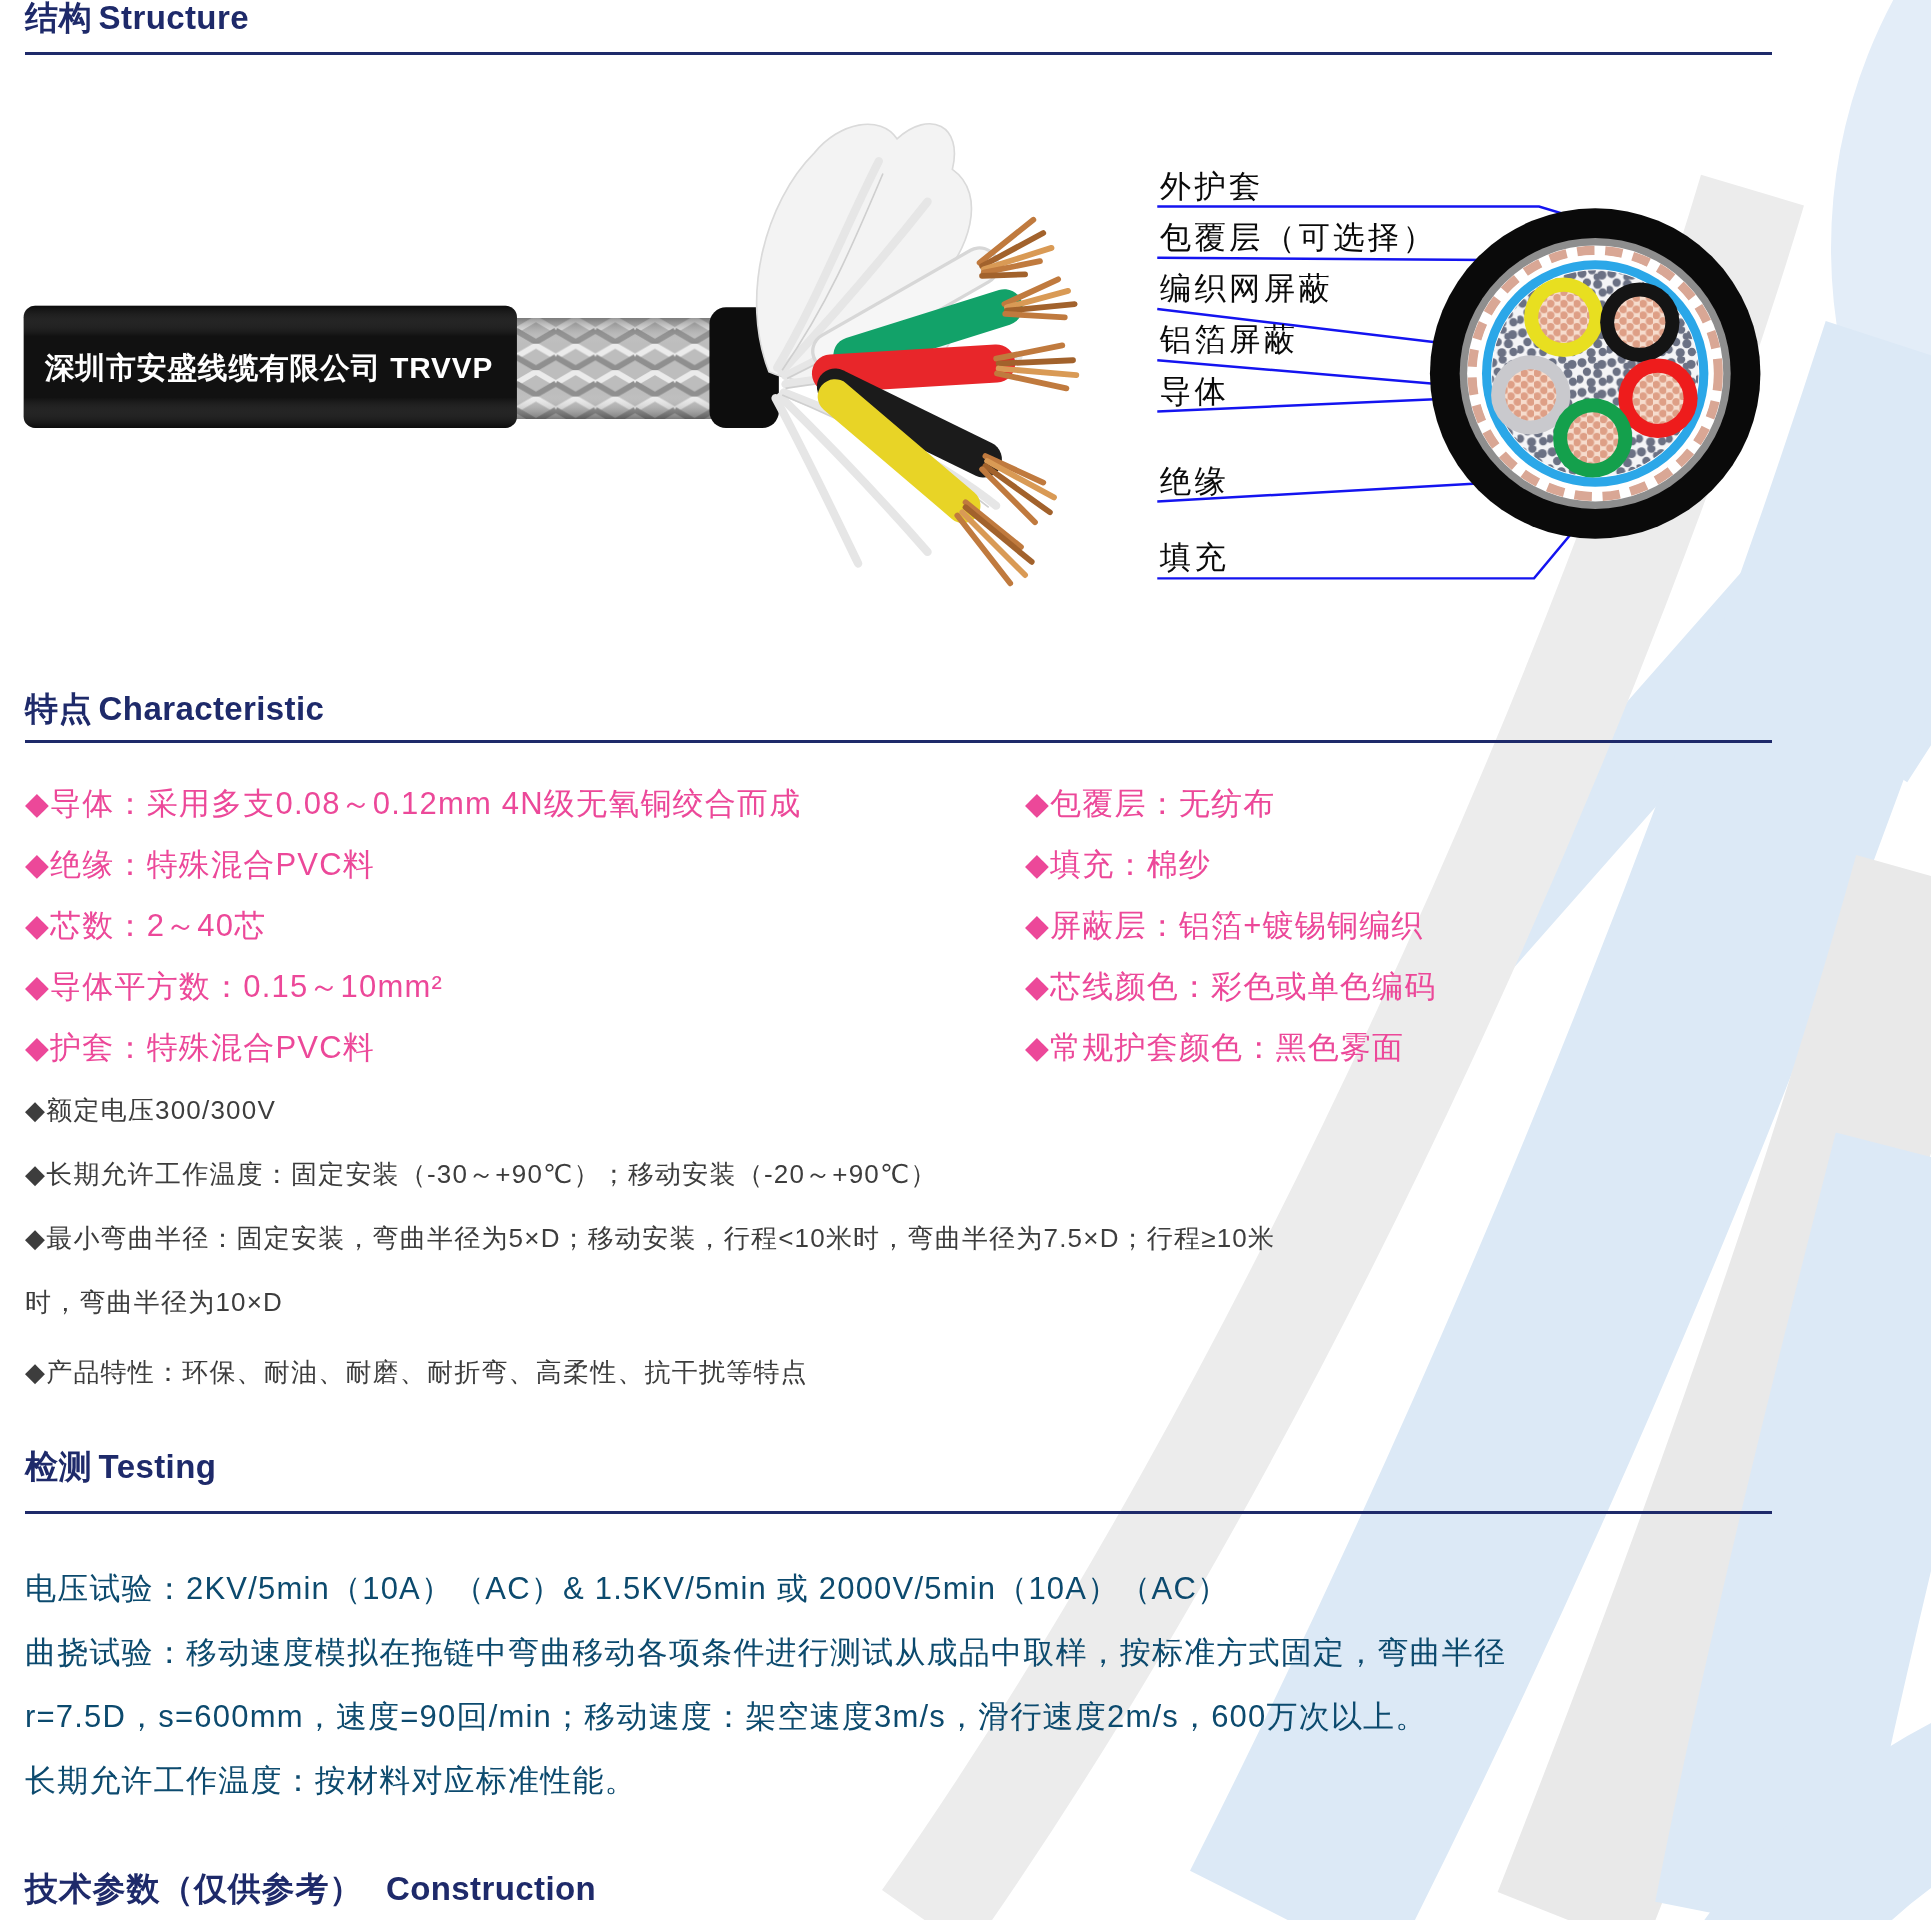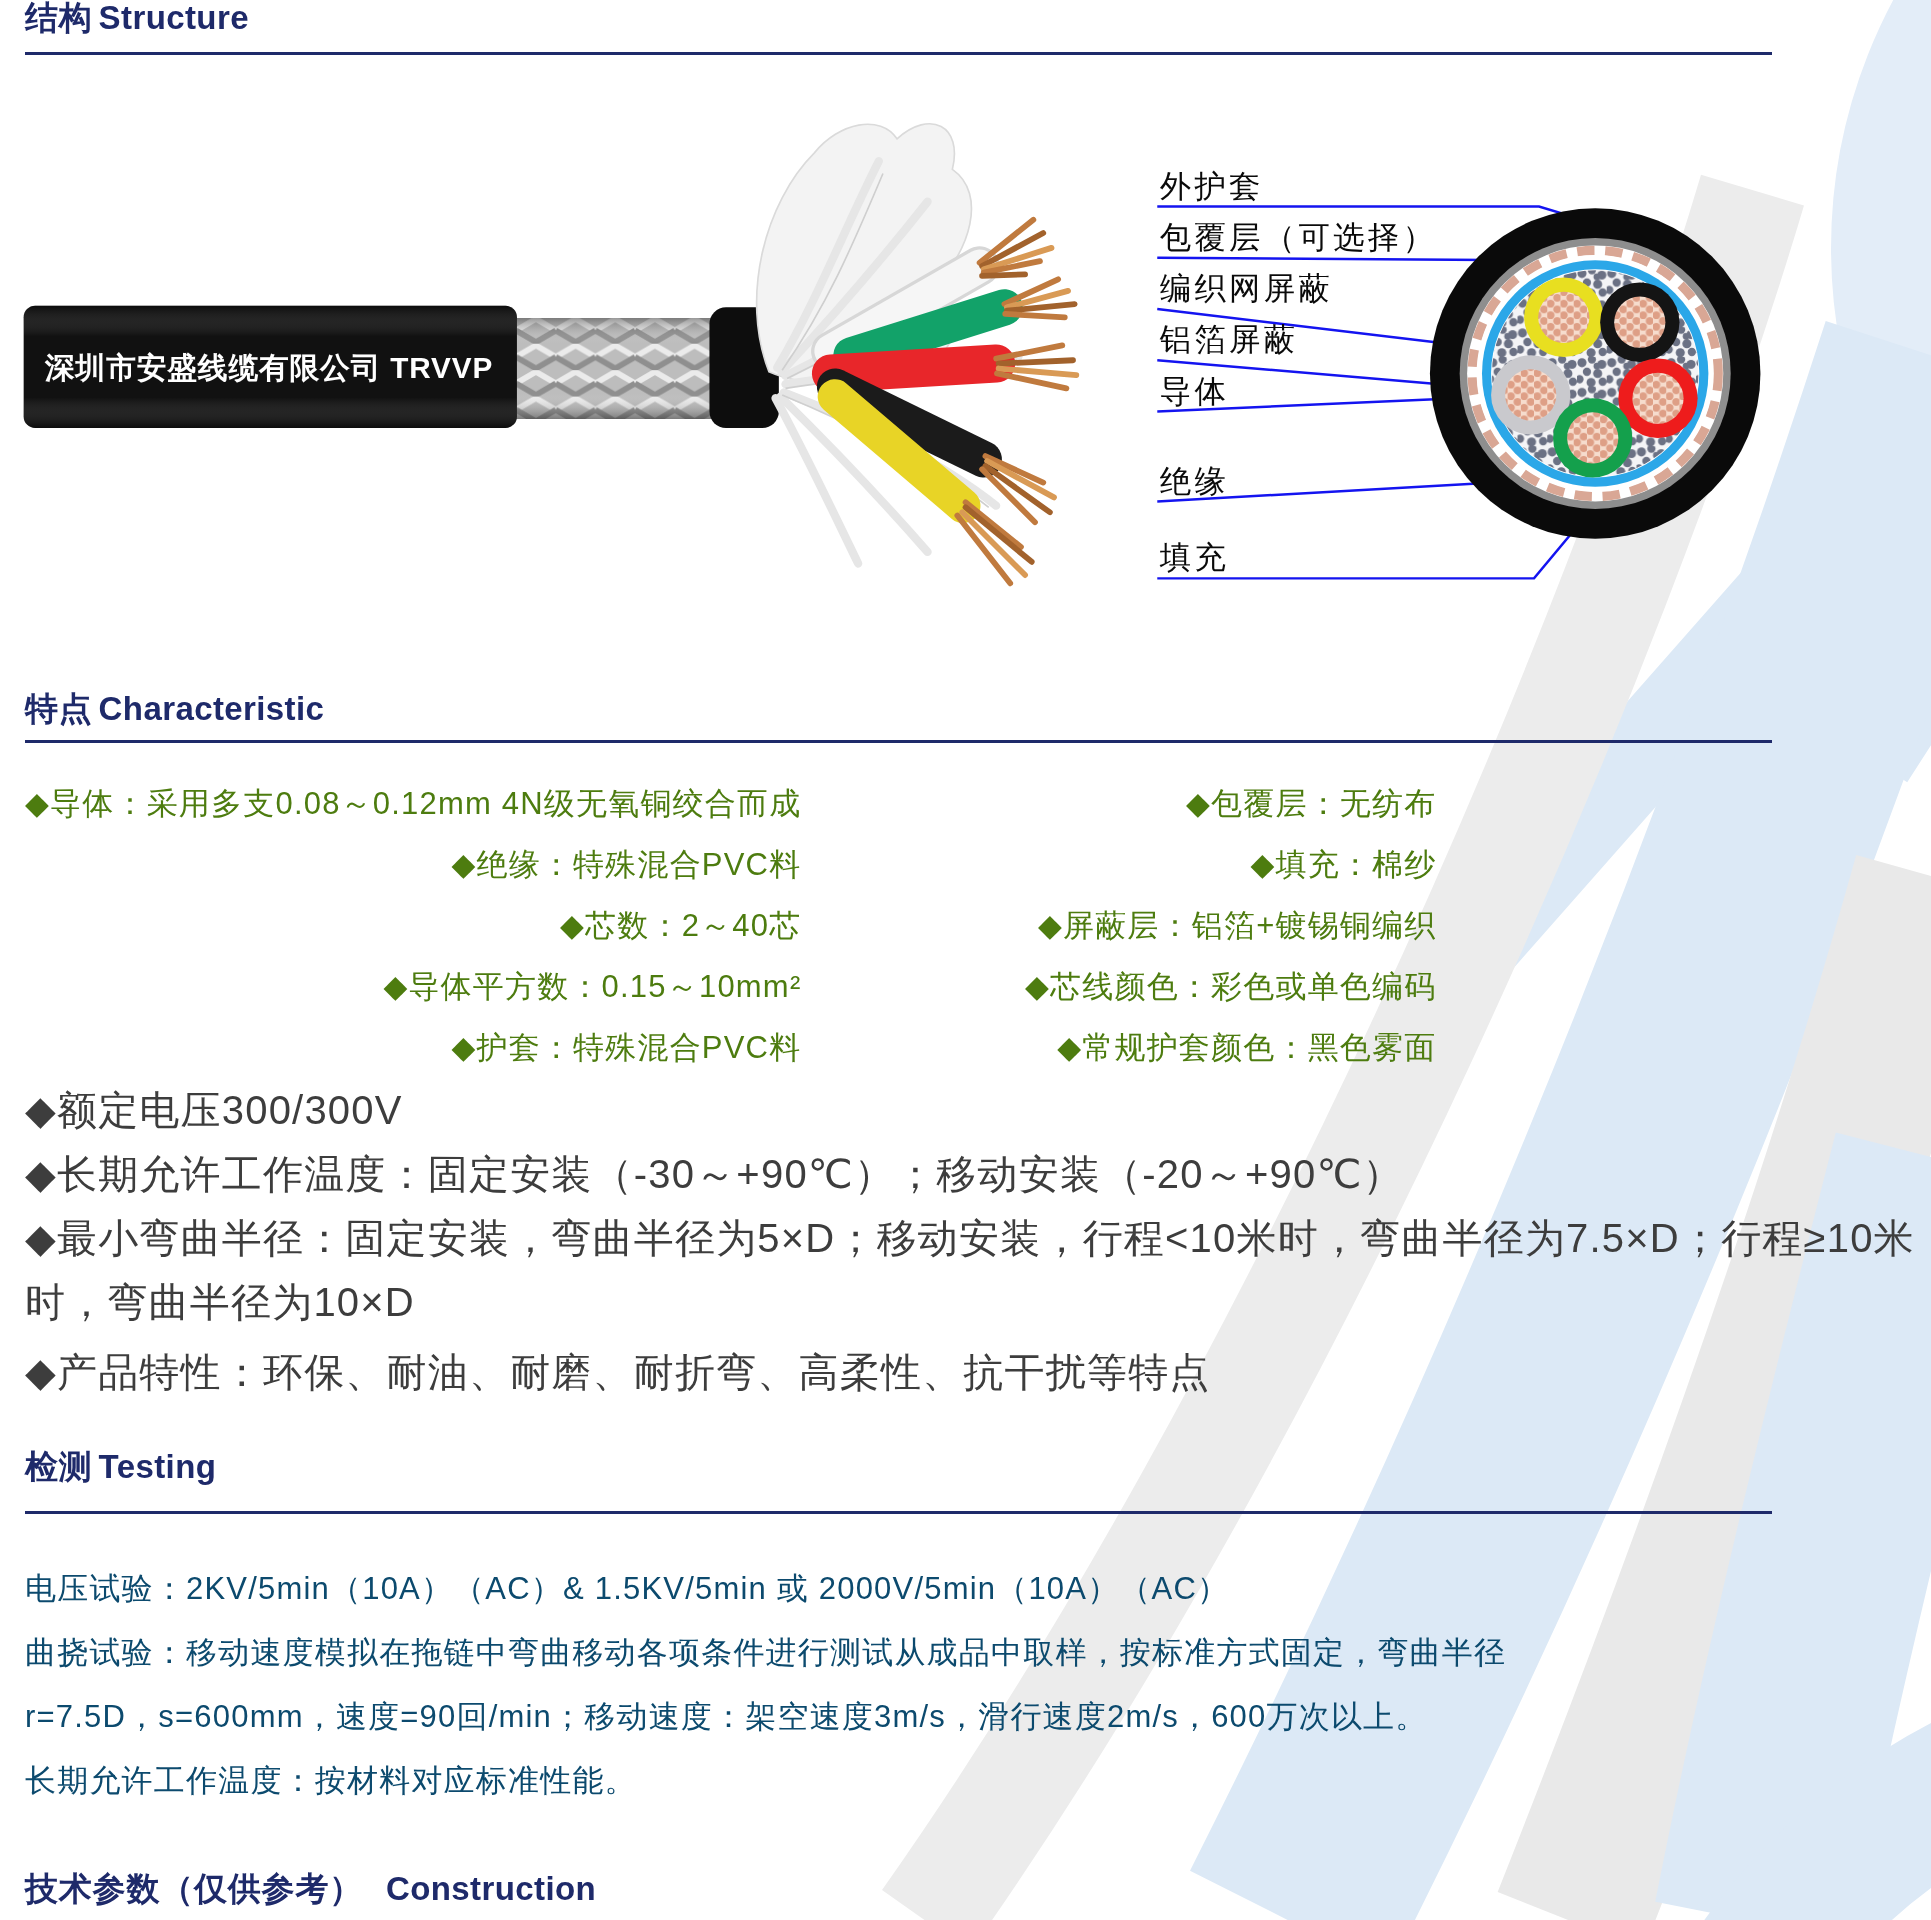--- a/index.html
+++ b/index.html
@@ -10,22 +10,22 @@
   .layer{position:absolute;left:0;top:0;}
   
   .sec-head{
     position:absolute;left:25px;color:#1e2a6a;font-size:33px;font-weight:600;
     letter-spacing:0.8px;white-space:nowrap;line-height:40px;
   }
   .sec-head .en{margin-left:6px;letter-spacing:0.4px;}
   .rule{position:absolute;left:25px;width:1747px;height:3.3px;background:#1e2a6a;}
   
   .bullet-col{position:absolute;white-space:nowrap;}
-  .bullet-row{height:61px;line-height:61px;font-size:31px;color:#4d7c0f;font-weight:500;letter-spacing:1.2px;text-align:right;}
-  .bullet-full{position:absolute;left:25px;height:61px;line-height:61px;font-size:40px;color:#3d3d3d;font-weight:500;letter-spacing:1.2px;white-space:nowrap;}
+  .bullet-row{height:61px;line-height:61px;font-size:31px;color:#ec4899;font-weight:500;letter-spacing:1.2px;}
+  .bullet-full{position:absolute;left:25px;height:61px;line-height:61px;font-size:26px;color:#3d3d3d;font-weight:500;letter-spacing:1.2px;white-space:nowrap;}
   
   .testing-lines{position:absolute;left:25px;top:1557px;white-space:nowrap;}
   .testing-line{height:64px;line-height:64px;font-size:31px;color:#0c4a6e;font-weight:500;letter-spacing:1.2px;}
   svg text{font-family:"Liberation Sans","DejaVu Sans",sans-serif;}
   .fig-label{font-size:38px;fill:#0a0a0a;letter-spacing:4px;font-weight:500;}
   .jacket-print{font-size:36px;fill:#ffffff;font-weight:600;letter-spacing:1px;}
 </style>
 </head>
 <body>
 

